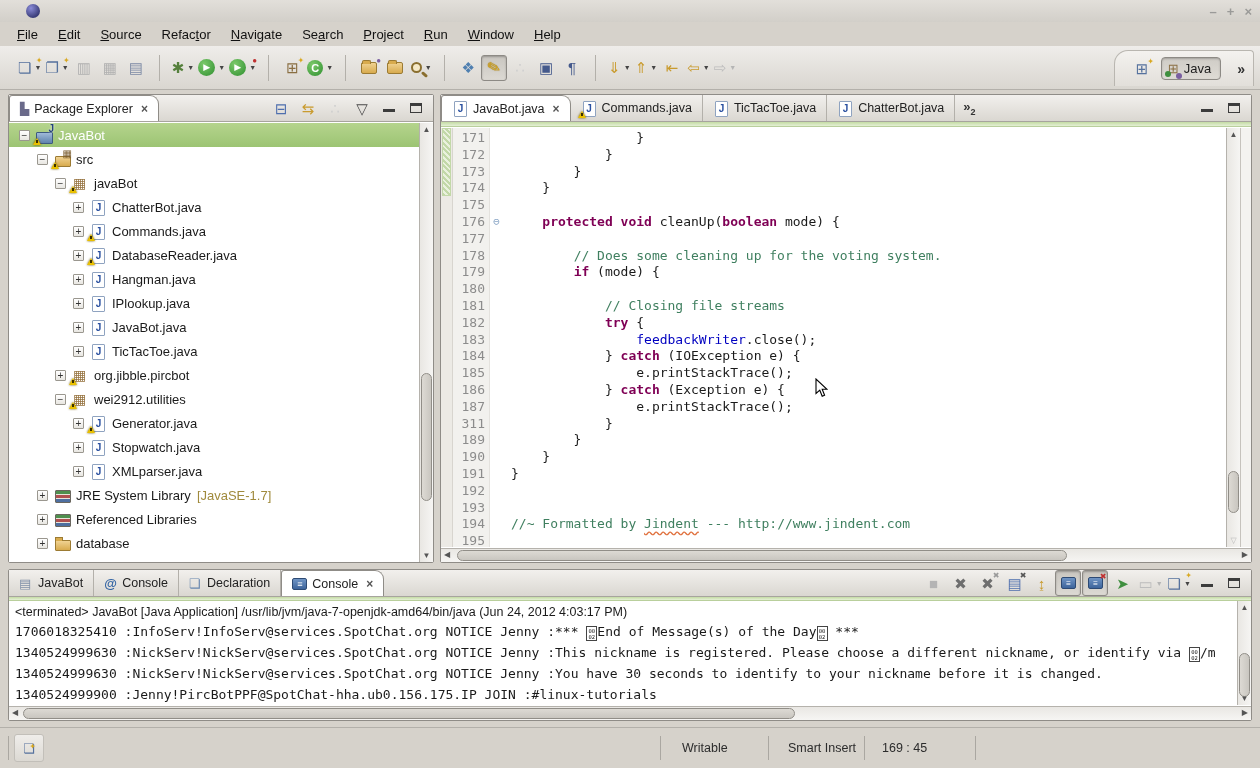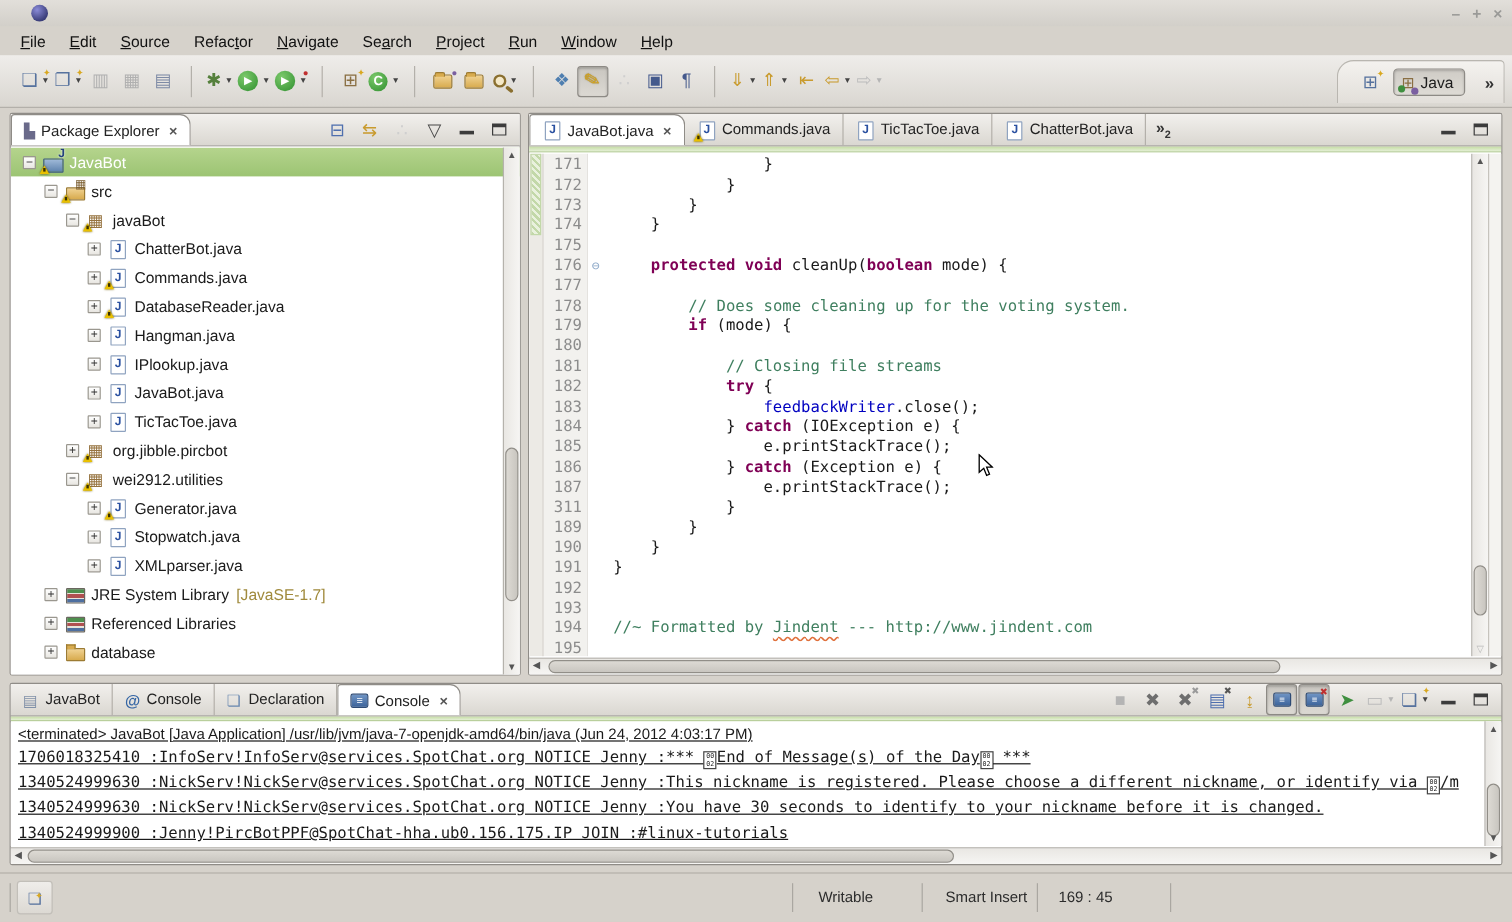--- a/index.html
+++ b/index.html
@@ -96,21 +96,21 @@
   .cl { height:16.8px; }
   .tk-k { color:#7f0055; font-weight:bold; }
   .tk-c { color:#3f7f5f; }
   .tk-f { color:#0000c0; }
   .tk-sp { text-decoration:underline; text-decoration-style:wavy; text-decoration-color:#e0703c; text-underline-offset:2px; }
   #ed-ruler { width:11px; background:#f4f3f0; border-left:1px solid #c6c3bd; }
   .tab-overflow { font-size:13px; font-weight:bold; color:#333; padding:0 8px; align-self:center; }
   .tab-overflow sub { font-size:9px; }
 
   
-  #con-content { position:absolute; left:0; right:0; top:32px; bottom:15px; background:#fff; overflow:hidden;text-decoration:underline; }
+  #con-content { position:absolute; left:0; right:0; top:32px; bottom:15px; background:#fff; overflow:hidden; }
   #con-header { font-size:12.5px; color:#1a1a1a; padding:3px 0 2px 6px; white-space:nowrap; }
   .con-line { font:13px/21px "DejaVu Sans Mono", monospace; white-space:pre; padding-left:6px; }
   .ctrl { display:inline-block; width:11px; height:15px; border:1px solid #444; vertical-align:-3px; font-size:5.5px; line-height:6px; text-align:center; color:#222; padding-top:1px; font-family:"DejaVu Sans Mono", monospace; }
 
   
   .statusbar { position:absolute; left:0; top:727px; width:1260px; height:41px; background:#d6d2cb; border-top:1px solid #b3b0aa; font-size:12.5px; color:#2c2c2c; }
   .sb-sep { position:absolute; top:8px; width:1px; height:24px; background:#aaa7a1; }
   .sb-item { position:absolute; top:13px; }
   #fastview-btn { position:absolute; left:14px; top:6px; width:30px; height:28px; border:1px solid #c2bfb9; border-radius:3px; background:linear-gradient(#efedea,#dcd9d3); display:flex; align-items:center; justify-content:center; }
 

